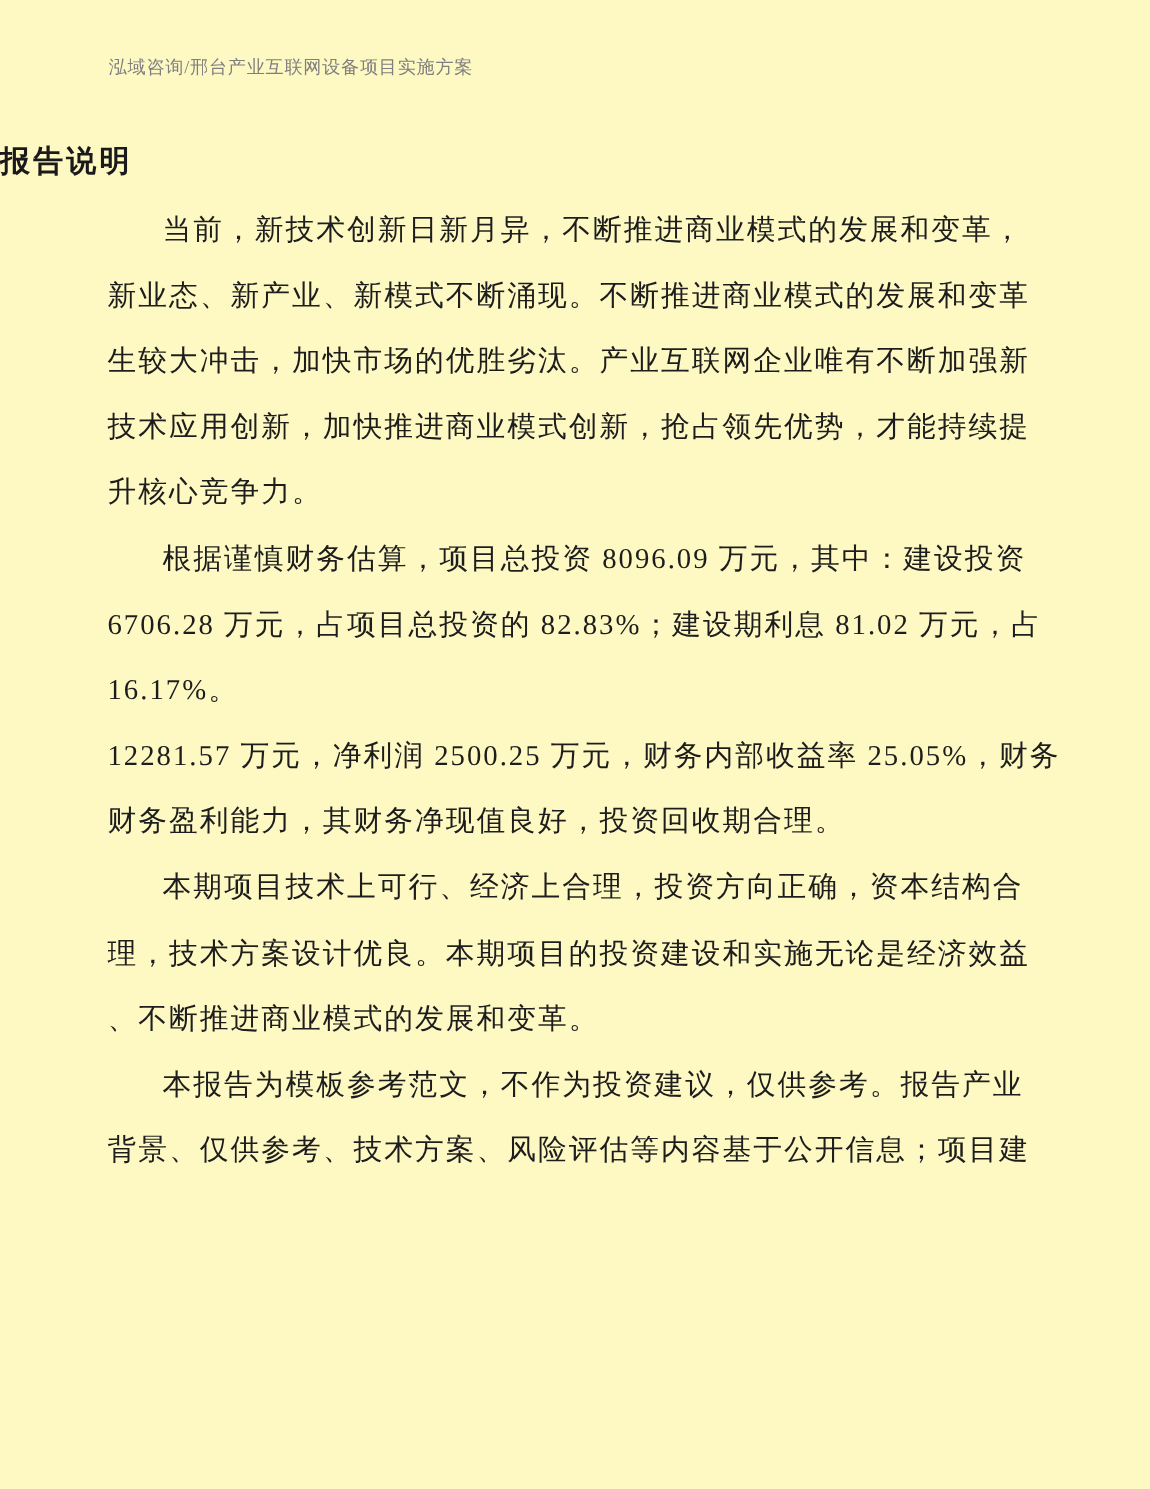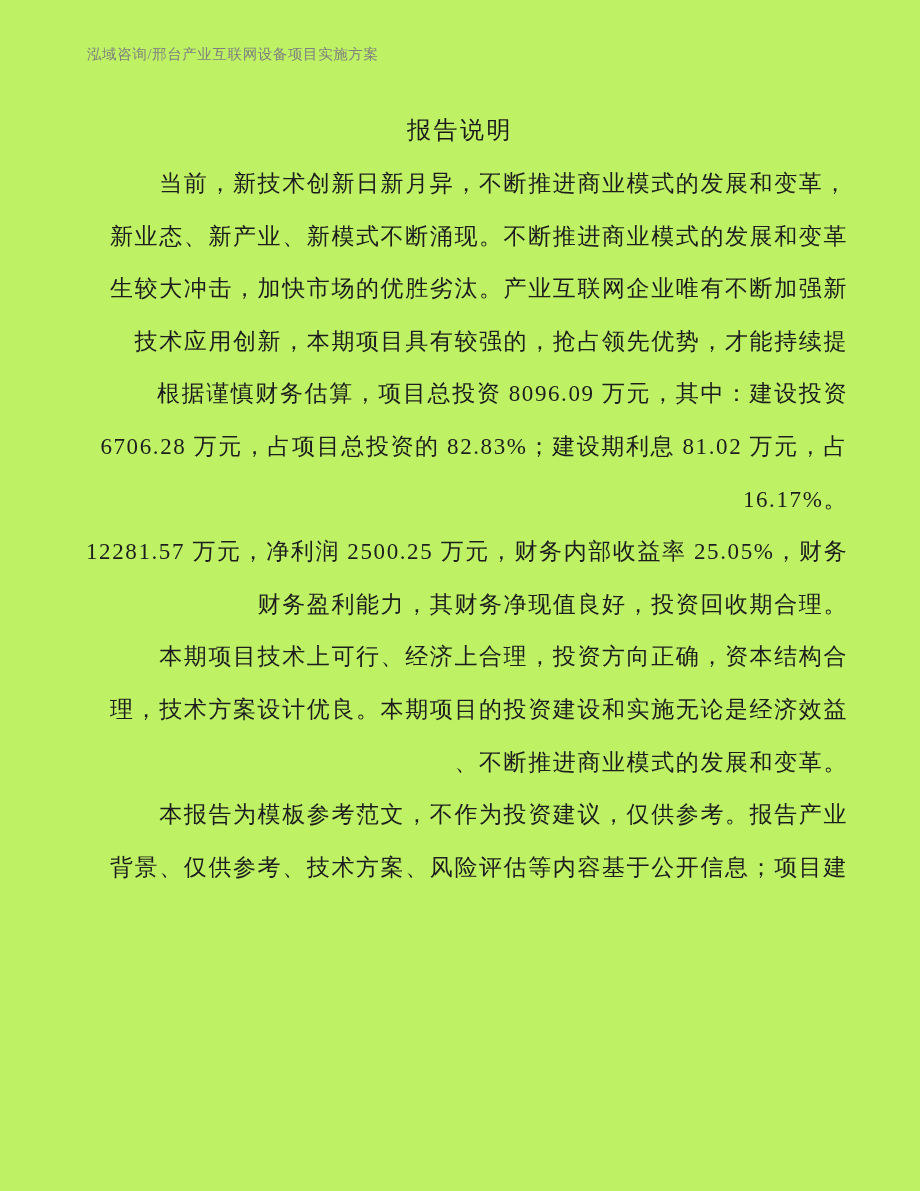--- a/index.html
+++ b/index.html
@@ -10,53 +10,52 @@
   body {
     width: 920px;
     height: 1191px;
     position: relative;
     overflow: hidden;
     font-family: "Liberation Serif", "DejaVu Serif", serif;
   }
   .page {
     position: absolute;
     inset: 0;
-    background: #bef264;
+    background: #fef9c3;
   }
   .page-header {
     position: absolute;
     left: 87px;
     top: 45px;
     font-size: 14.5px;
     line-height: 18px;
     color: #7f7f7f;
     letter-spacing: 0.6px;
     white-space: nowrap;
   }
   .doc-title {
     position: absolute;
     left: 0;
     top: 112px;
     width: 920px;
     margin: 0;
-    text-align: center;
+    text-align: left;
     font-size: 24px;
-    font-weight: normal;
+    font-weight: bold;
     color: #1a1a1a;
     letter-spacing: 2.5px;
     line-height: 36px;
   }
   .doc-body {
     position: absolute;
     left: 86px;
     top: 158px;
     width: 762px;
     color: #1d1d1d;
     font-size: 23px;
-    text-align: right;
   }
   .paragraph {
     margin: 0;
     padding: 0;
   }
   .line {
     height: 52.6px;
     line-height: 52.6px;
     letter-spacing: 1.6px;
     white-space: nowrap;
@@ -76,21 +75,22 @@
   </div>
 
   <h1 class="doc-title">报告说明</h1>
 
   <div class="doc-body">
 
     <div class="paragraph">
       <div class="line first">当前，新技术创新日新月异，不断推进商业模式的发展和变革，</div>
       <div class="line">新业态、新产业、新模式不断涌现。不断推进商业模式的发展和变革</div>
       <div class="line">生较大冲击，加快市场的优胜劣汰。产业互联网企业唯有不断加强新</div>
-      <div class="line">技术应用创新，本期项目具有较强的，抢占领先优势，才能持续提</div>
+      <div class="line">技术应用创新，加快推进商业模式创新，抢占领先优势，才能持续提</div>
+      <div class="line">升核心竞争力。</div>
     </div>
 
     <div class="paragraph">
       <div class="line first">根据谨慎财务估算，项目总投资 8096.09 万元，其中：建设投资</div>
       <div class="line">6706.28 万元，占项目总投资的 82.83%；建设期利息 81.02 万元，占</div>
       <div class="line">16.17%。</div>
     </div>
 
     <div class="paragraph">
       <div class="line">12281.57 万元，净利润 2500.25 万元，财务内部收益率 25.05%，财务</div>

